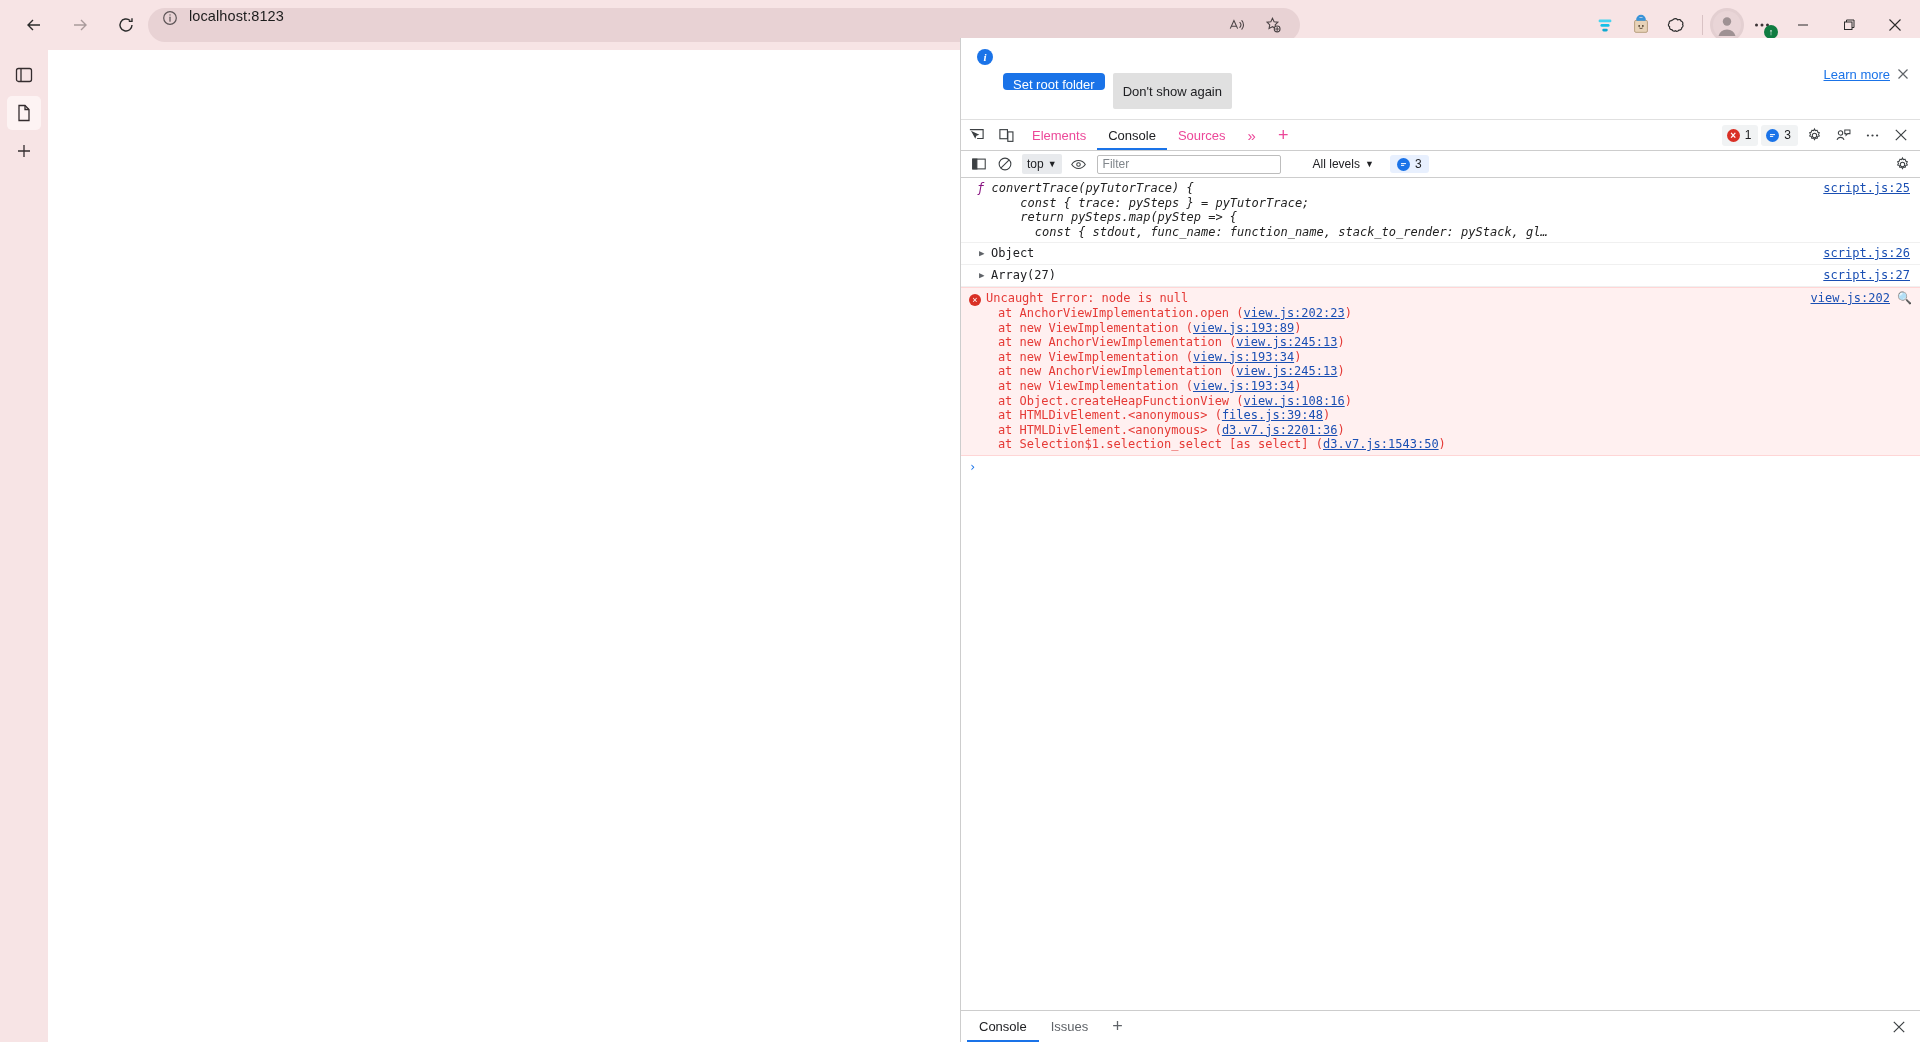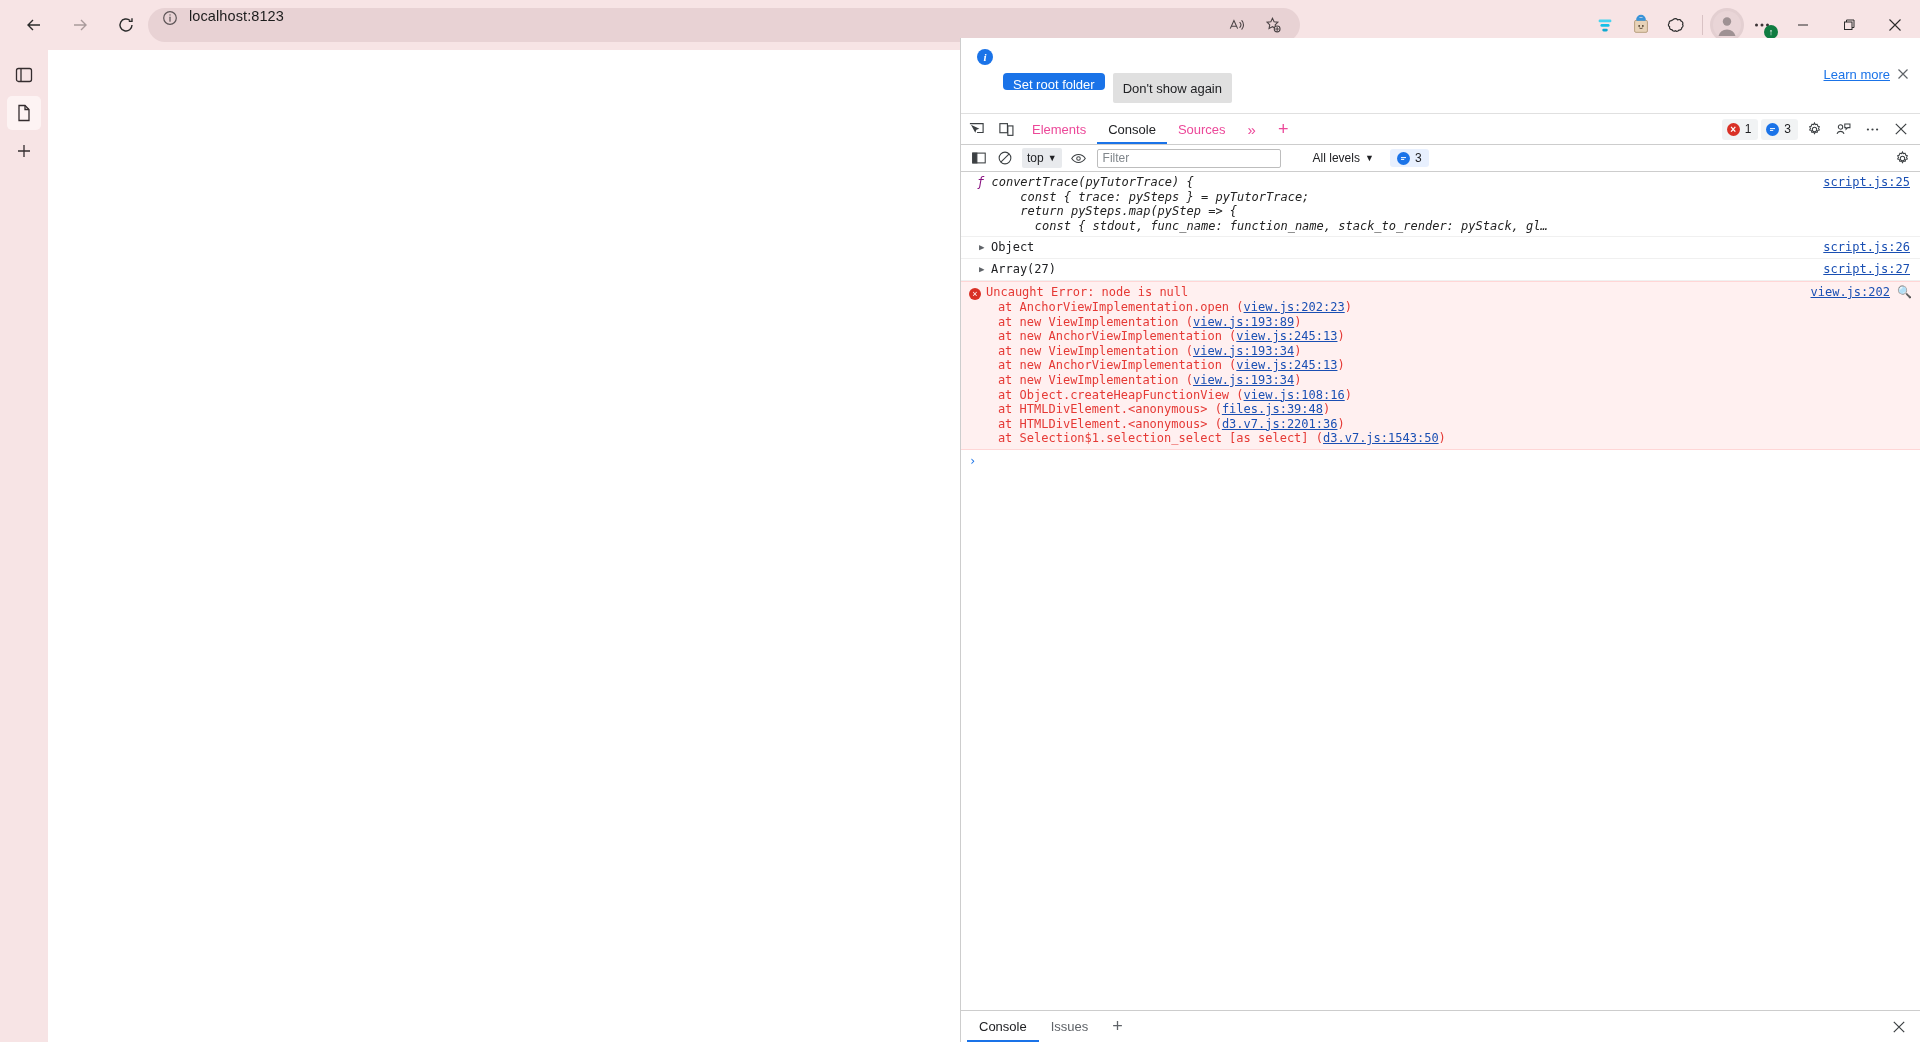--- a/index.html
+++ b/index.html
@@ -144,21 +144,21 @@
   .btn-primary {
     background: #1a73e8; color: #fff; border: none;
     font-size: 13px; padding: 4px 10px; border-radius: 4px;
     cursor: pointer; font-family: "Liberation Sans", sans-serif;
     height: 17px; line-height: 15px;
   }
   .btn-secondary {
     background: #e0e0e0; color: #202124; border: none;
     font-size: 13px; padding: 4px 10px; border-radius: 2px;
     cursor: pointer; font-family: "Liberation Sans", sans-serif;
-    height: 30px; line-height: 15px;
+    height: 36px; line-height: 15px;
   }
 
   
   .dt-tabbar {
     display: flex; align-items: stretch; height: 31px;
     border-bottom: 1px solid #cdcdcd;
     background: #fff; position: relative;
   }
   .dt-tool-icon {
     width: 30px; display: flex; align-items: center; justify-content: center;

